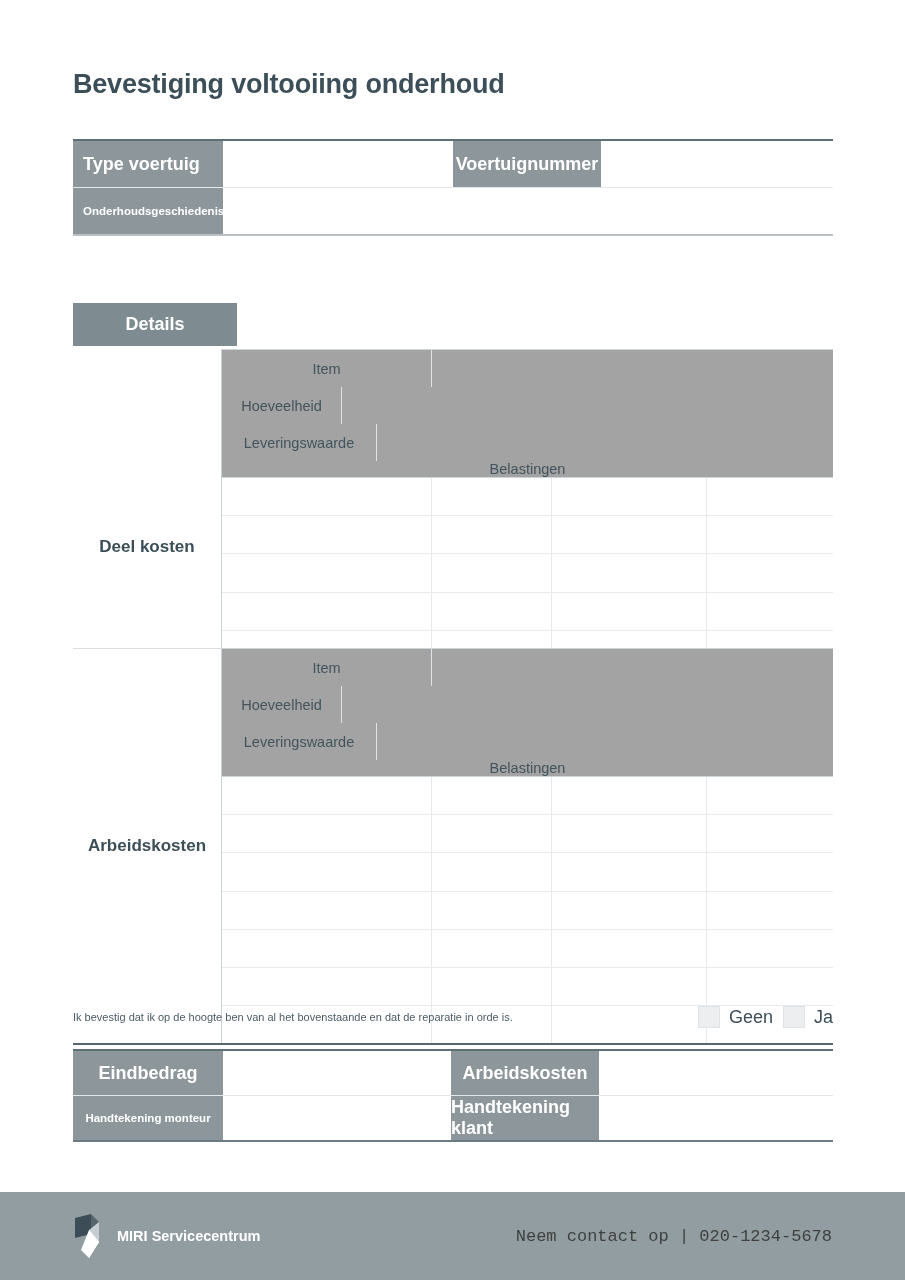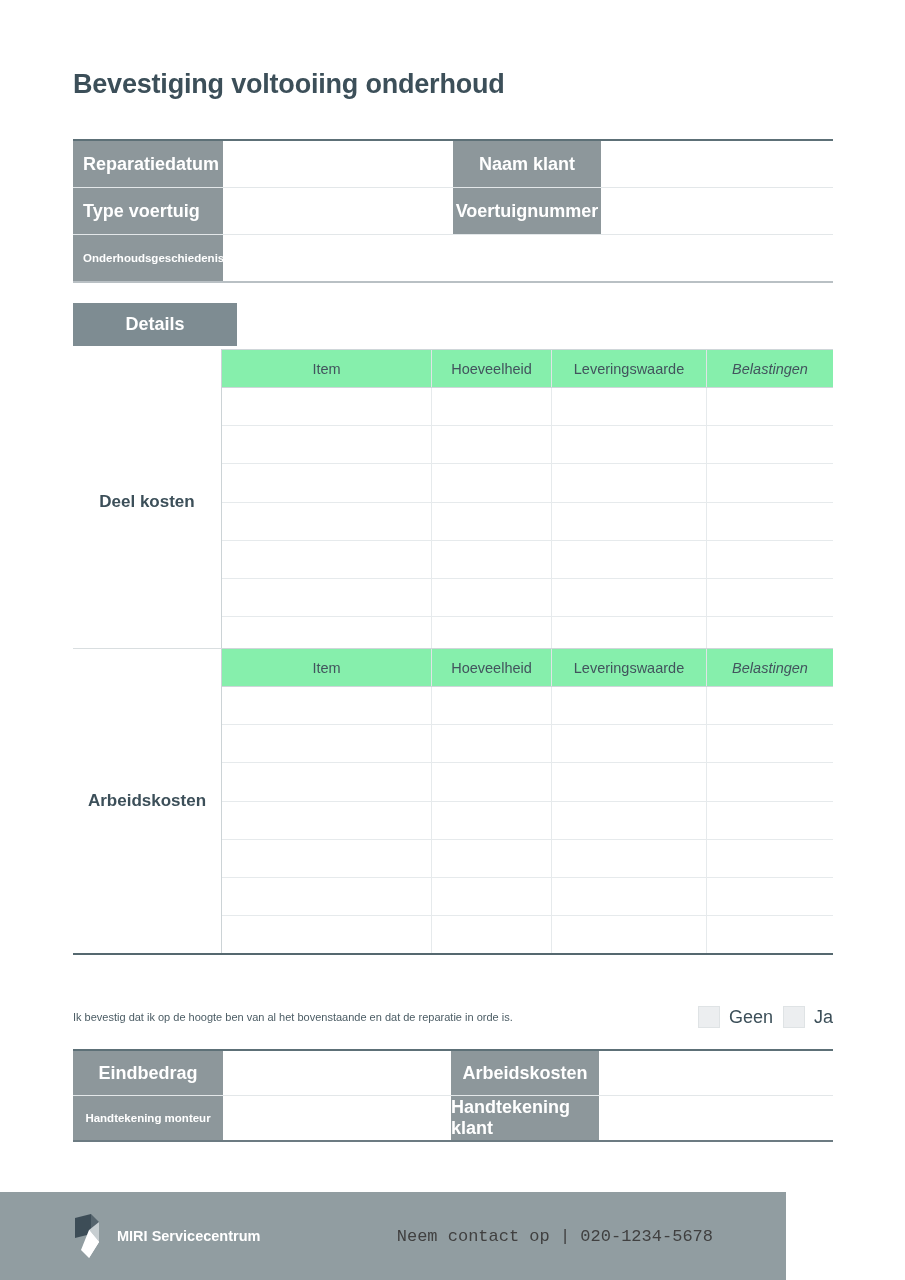--- a/index.html
+++ b/index.html
@@ -105,23 +105,24 @@
     color: #3c4f59;
     border-right: 1px solid #ccd3d6;
     border-top: 1px solid #d9dee0;
   }
   #part-costs .cost-sidelabel { border-top: none; }
 
   .cost-grid { flex: 1; }
 
   .cgrid-head {
     display: flex;
-    background: #86efac;
+    background: #a3a3a3;
     border-top: 1px solid #cfd6d9;
     border-bottom: 1px solid #cfd6d9;
+    flex-direction: column;
   }
   .cgrid-head > div {
     height: 37px;
     display: flex;
     align-items: center;
     justify-content: center;
     font-size: 14.5px;
     color: #42545d;
     border-right: 1px solid #dfe4e6;
   }
@@ -134,21 +135,21 @@
   .cgrid-row > div {
     height: 37.2px;
     border-right: 1px solid #e6eaec;
     background: #fff;
   }
   .cgrid-row > div:last-child { border-right: none; }
 
   .col-item { width: 210px; }
   .col-qty  { width: 120px; }
   .col-val  { width: 155px; }
-  .col-tax  { flex: 1; font-style: italic; }
+  .col-tax  { flex: 1; }
 
   .cost-grid .cgrid-row:last-child { border-bottom: none; }
 
   #labour-costs { border-bottom: 2px solid #55686f; }
 
   
   .confirm-row {
     position: absolute;
     left: 73px;
     top: 1006px;
@@ -188,21 +189,21 @@
   .sum-row .s-label-a { width: 150px; height: 44px; }
   .sum-row .s-val-a   { width: 228px; height: 44px; background: #fff; }
   .sum-row .s-label-b { width: 148px; height: 44px; }
   .sum-row .s-val-b   { flex: 1; height: 44px; background: #fff; }
 
   
   .footer {
     position: absolute;
     left: 0;
     top: 1192px;
-    width: 786px;
+    width: 905px;
     height: 88px;
     background: #919da1;
     display: flex;
     align-items: center;
   }
   .footer-brand {
     display: flex;
     align-items: center;
     margin-left: 73px;
     gap: 10px;
@@ -224,26 +225,20 @@
   }
 </style>
 </head>
 <body>
 
 <div class="page">
 
   <div class="title">Bevestiging voltooiing onderhoud</div>
 
   <div class="info-table">
-    <div class="info-row">
-      <div class="chip big cell-label-a">Reparatiedatum</div>
-      <div class="cell-val-a"></div>
-      <div class="chip big cell-label-b center">Naam klant</div>
-      <div class="cell-val-b"></div>
-    </div>
     <div class="info-row">
       <div class="chip big cell-label-a">Type voertuig</div>
       <div class="cell-val-a"></div>
       <div class="chip big cell-label-b center">Voertuignummer</div>
       <div class="cell-val-b"></div>
     </div>
     <div class="info-row">
       <div class="chip small cell-label-a">Onderhoudsgeschiedenis</div>
       <div class="cell-val-wide"></div>
     </div>

